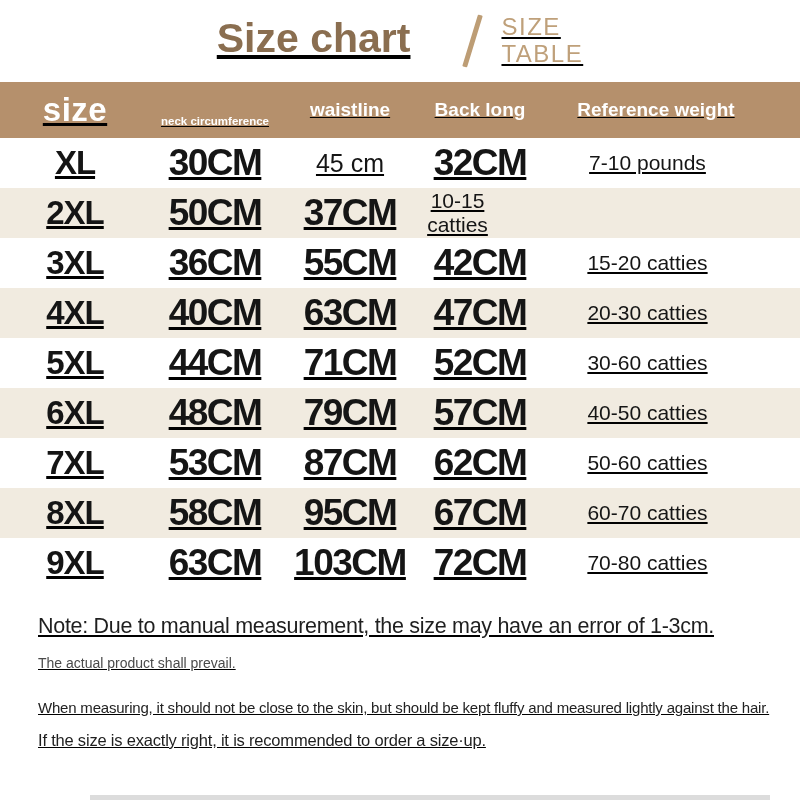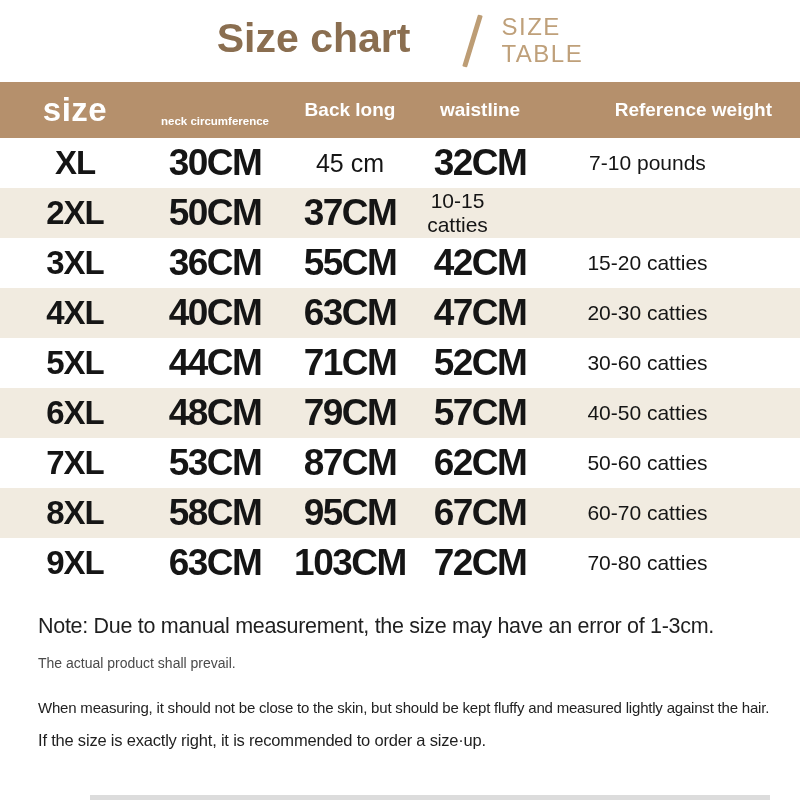--- a/index.html
+++ b/index.html
@@ -7,20 +7,21 @@
     padding: 0;
     background: #ffffff;
     font-family: "Liberation Sans", sans-serif;
   }
   .page {
     position: relative;
     width: 800px;
     height: 800px;
     background: #ffffff;
     overflow: hidden;
+    text-decoration: underline;
   }
 
   
   .title-row {
     display: flex;
     align-items: flex-start;
     justify-content: center;
     padding-top: 12px;
     height: 70px;
   }
@@ -61,21 +62,21 @@
   .table-header {
     height: 56px;
     background: #b5906c;
     color: #ffffff;
   }
   .th { font-weight: 700; }
   .th-size   { font-size: 33px; letter-spacing: 0.5px; }
   .th-neck   { font-size: 11.5px; margin-top: 21px; }
   .th-waist  { font-size: 19px; }
   .th-back   { font-size: 19px; }
-  .th-weight { font-size: 19px; padding-right: 28px; text-align: right; }
+  .th-weight { font-size: 19px; padding-right: 28px; }
 
   .data-row { height: 50px; background: #ffffff; }
   .data-row.stripe { background: #f1ebe0; }
 
   .cell { color: #151515; }
   .cell-size {
     font-size: 33px;
     font-weight: 700;
     letter-spacing: -1px;
   }
@@ -147,22 +148,22 @@
     <div class="title-tag">
       <span>SIZE</span>
       <span>TABLE</span>
     </div>
   </div>
 
   <div class="size-table">
     <div class="grid-row table-header">
       <div class="th th-size">size</div>
       <div class="th th-neck">neck circumference</div>
+      <div class="th th-waist">waistline</div>
       <div class="th th-back">Back long</div>
-      <div class="th th-waist">waistline</div>
       <div class="th th-weight">Reference weight</div>
     </div>
 
       <div class="grid-row data-row">
         <div class="cell cell-size">XL</div>
         <div class="cell cell-cm">30CM</div>
         <div class="cell cell-cm waist-cell small-val">45 cm</div>
         <div class="cell cell-cm">32CM</div>
         <div class="cell cell-weight">7-10 pounds</div>
       </div>

